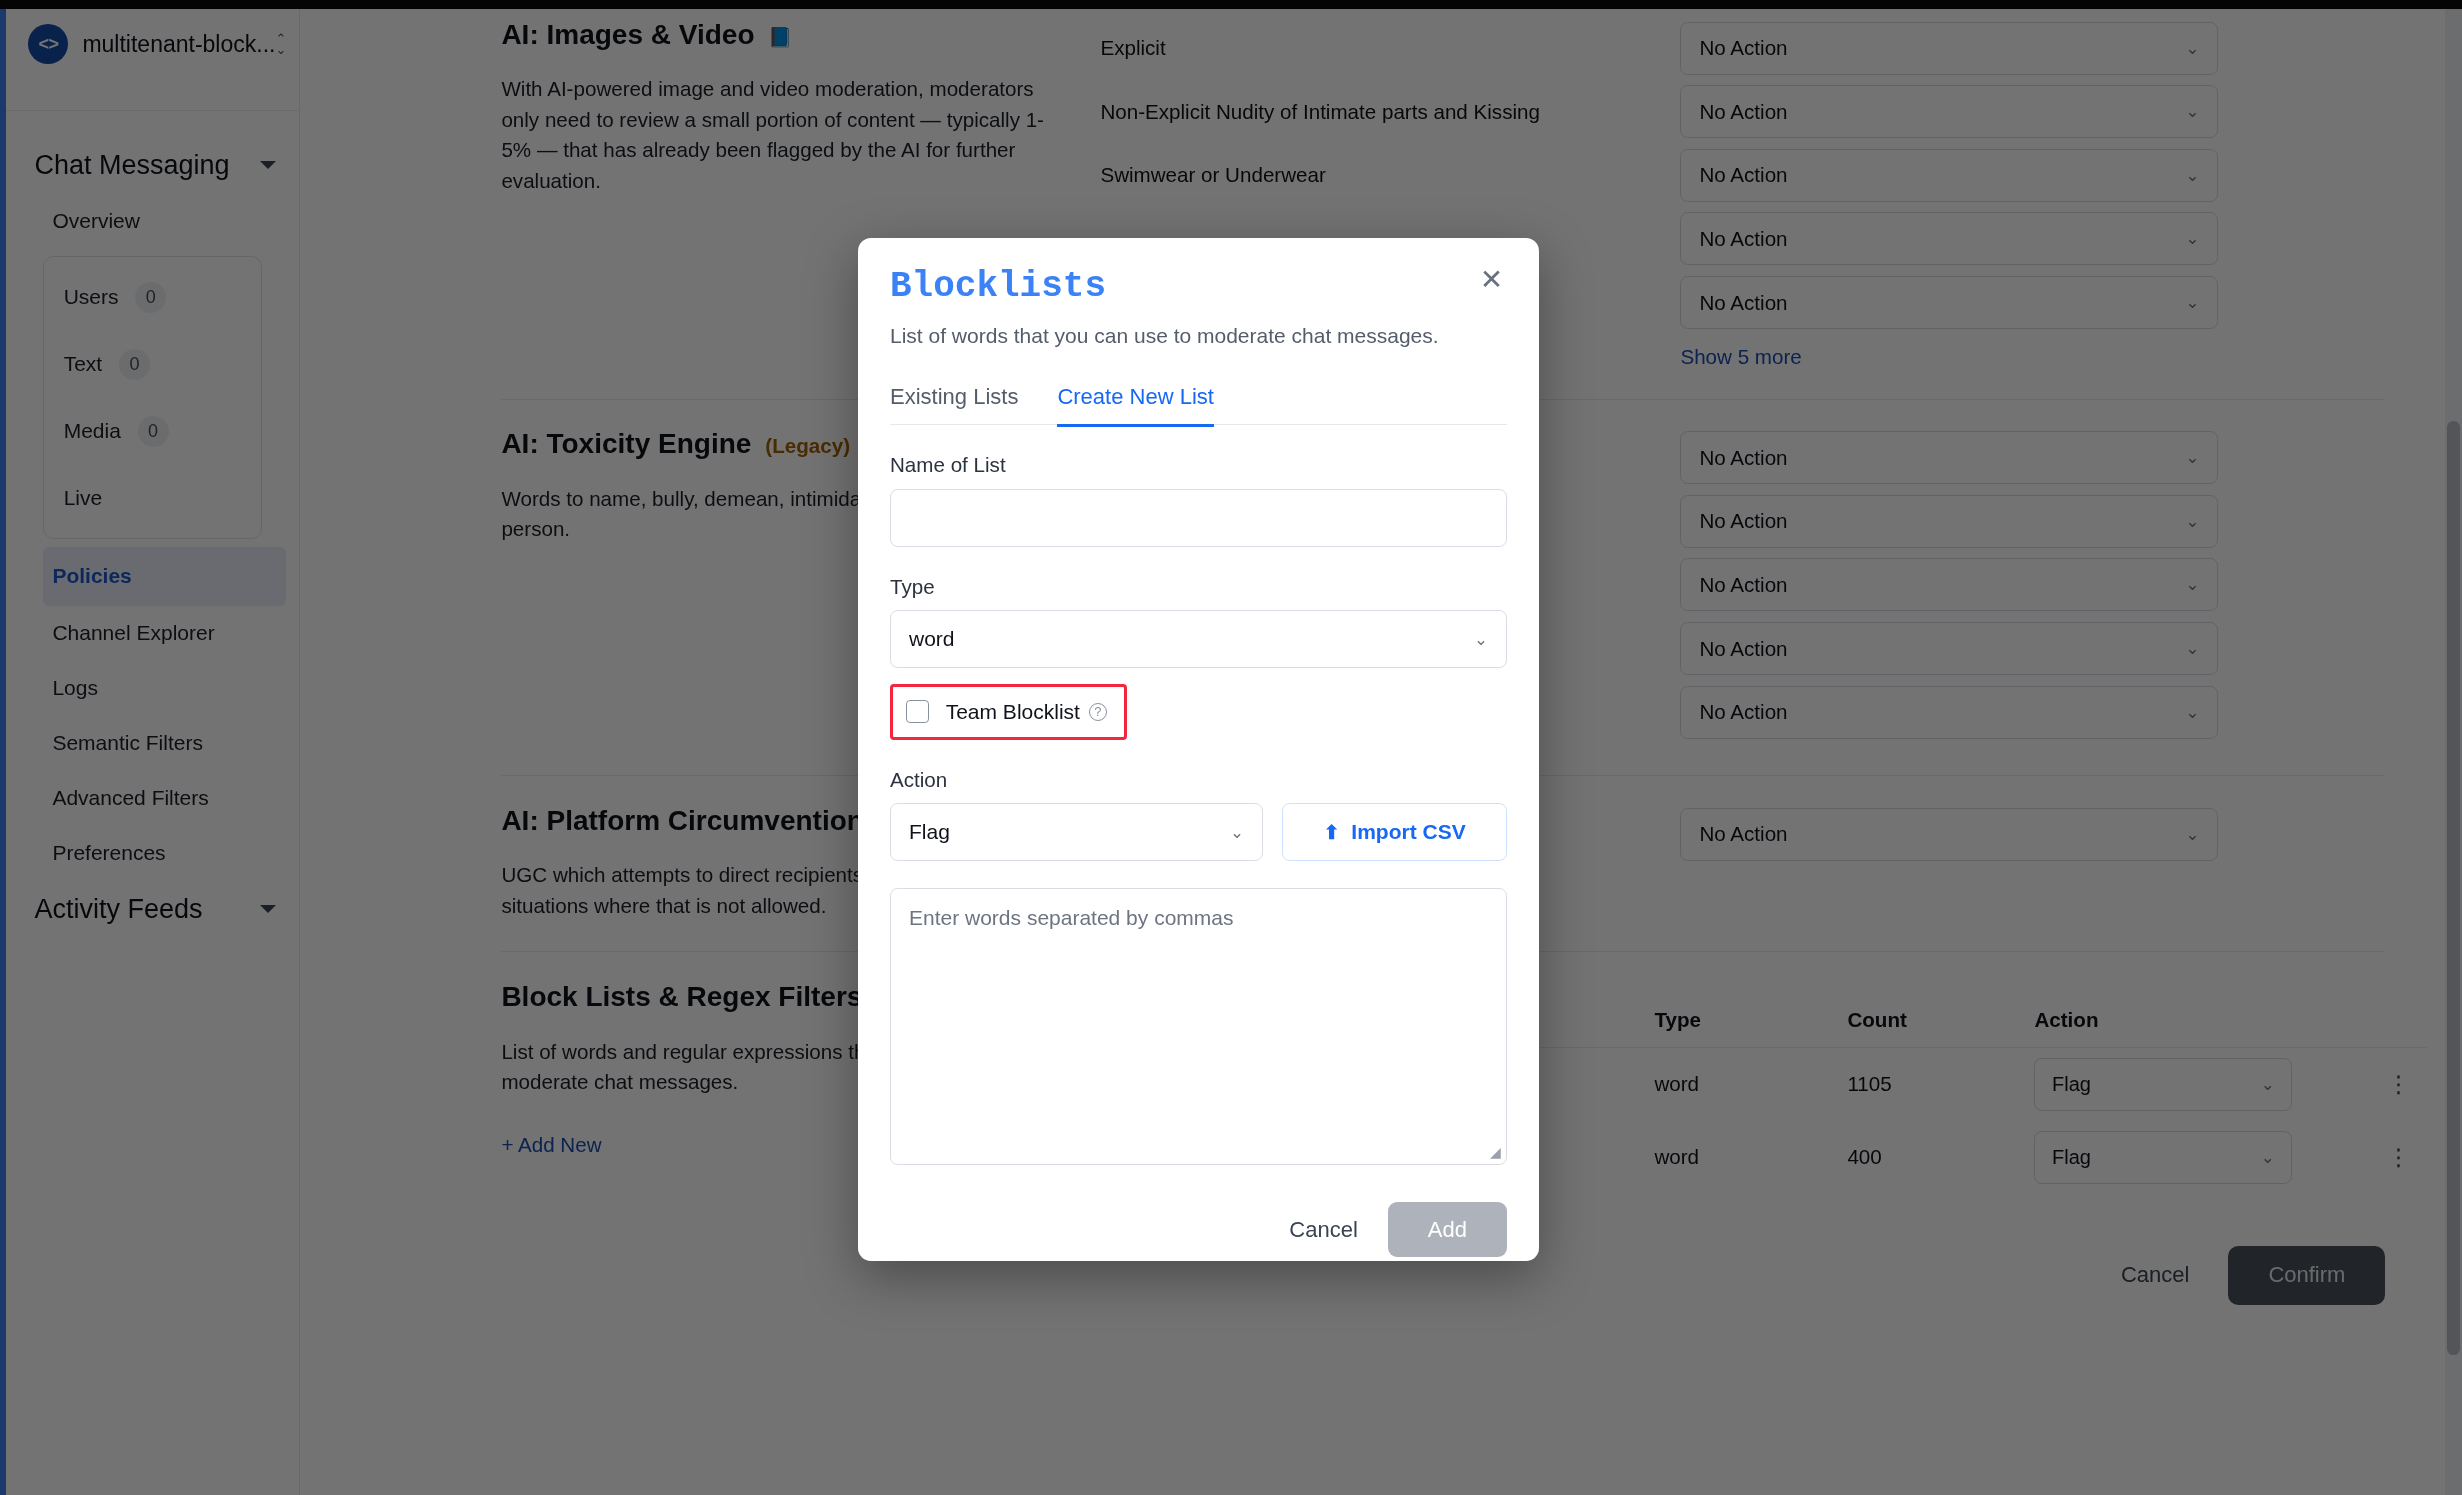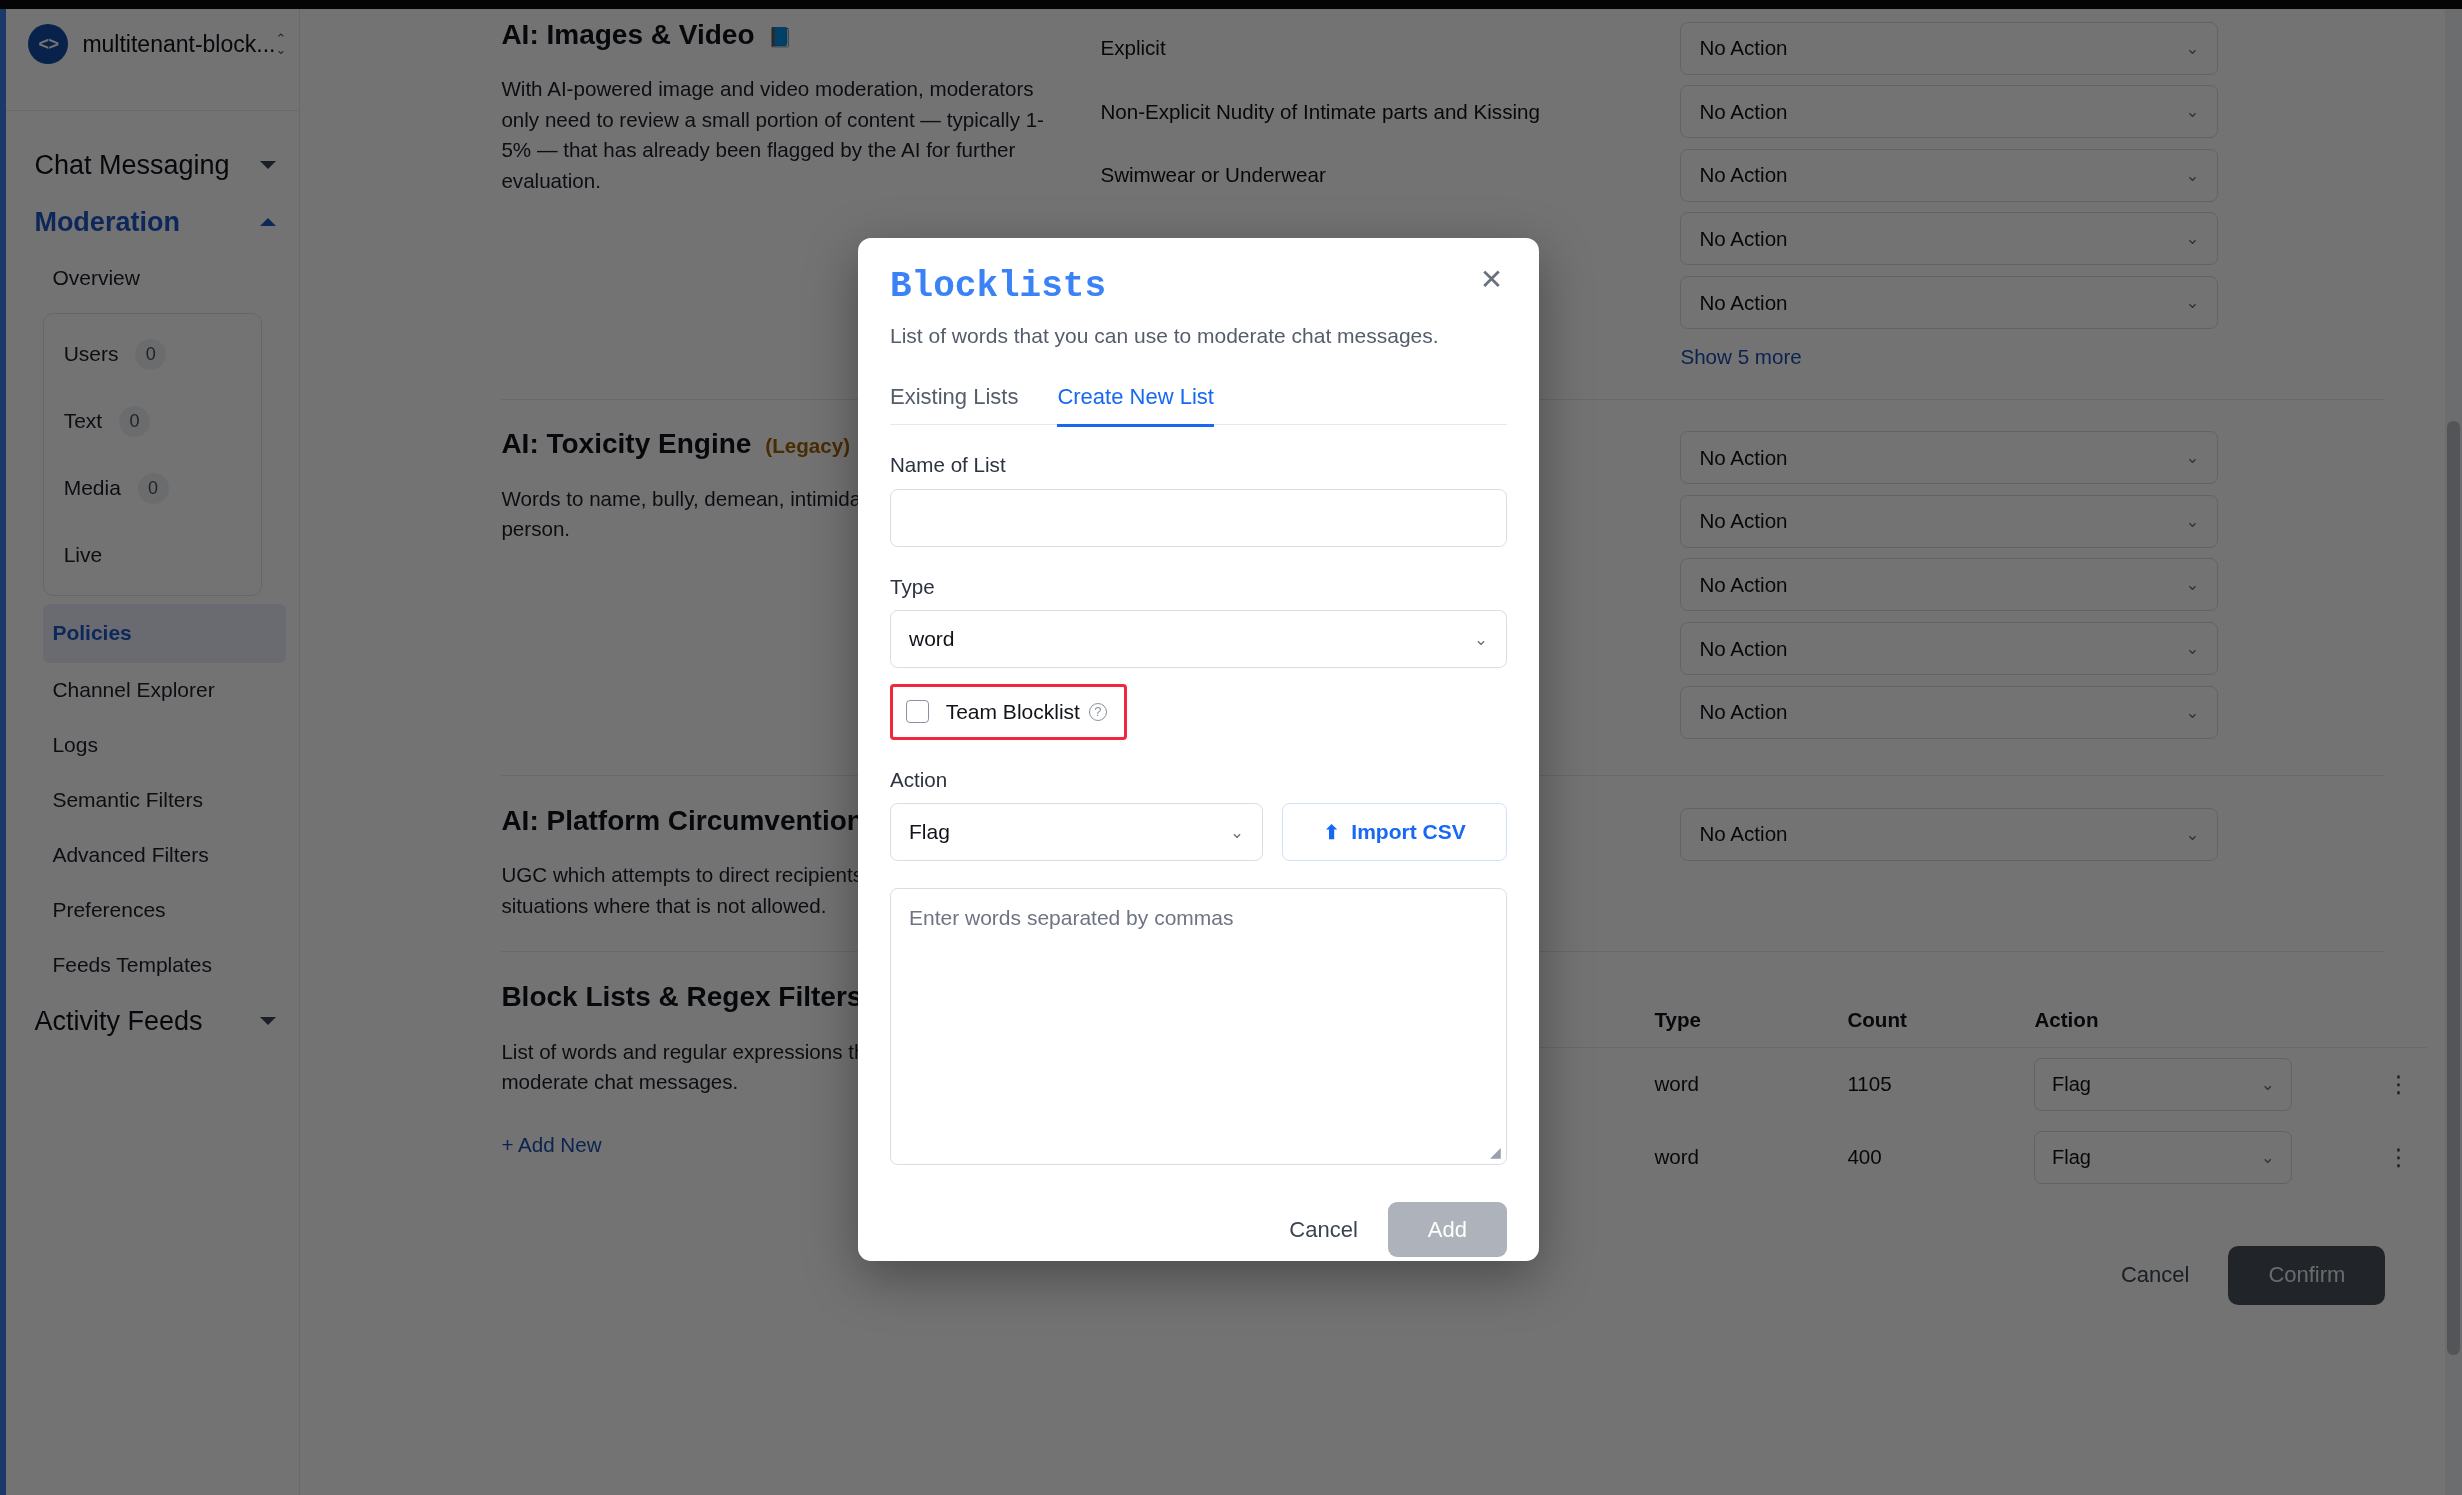--- a/index.html
+++ b/index.html
@@ -151,24 +151,20 @@
       </div>
       <div class="sidebar-divider"></div>
 
       <div class="nav">
 
         <div class="nav-group">
           <span class="lbl">Chat Messaging</span>
           <span class="caret"></span>
         </div>
 
-        <div class="nav-group active">
-          <span class="lbl">Moderation</span>
-          <span class="caret up"></span>
-        </div>
 
         <div class="nav-sub">
           <span>Overview</span>
         </div>
 
         <div class="nav-card">
           <div class="row">
             <span>Users</span>
             <span class="badge">0</span>
           </div>
@@ -196,23 +192,20 @@
           <span>Logs</span>
         </div>
         <div class="nav-sub">
           <span>Semantic Filters</span>
         </div>
         <div class="nav-sub">
           <span>Advanced Filters</span>
         </div>
         <div class="nav-sub">
           <span>Preferences</span>
-        </div>
-        <div class="nav-sub">
-          <span>Feeds Templates</span>
         </div>
 
         <div class="nav-group">
           <span class="lbl">Activity Feeds</span>
           <span class="caret"></span>
         </div>
 
       </div>
     </div>
 

